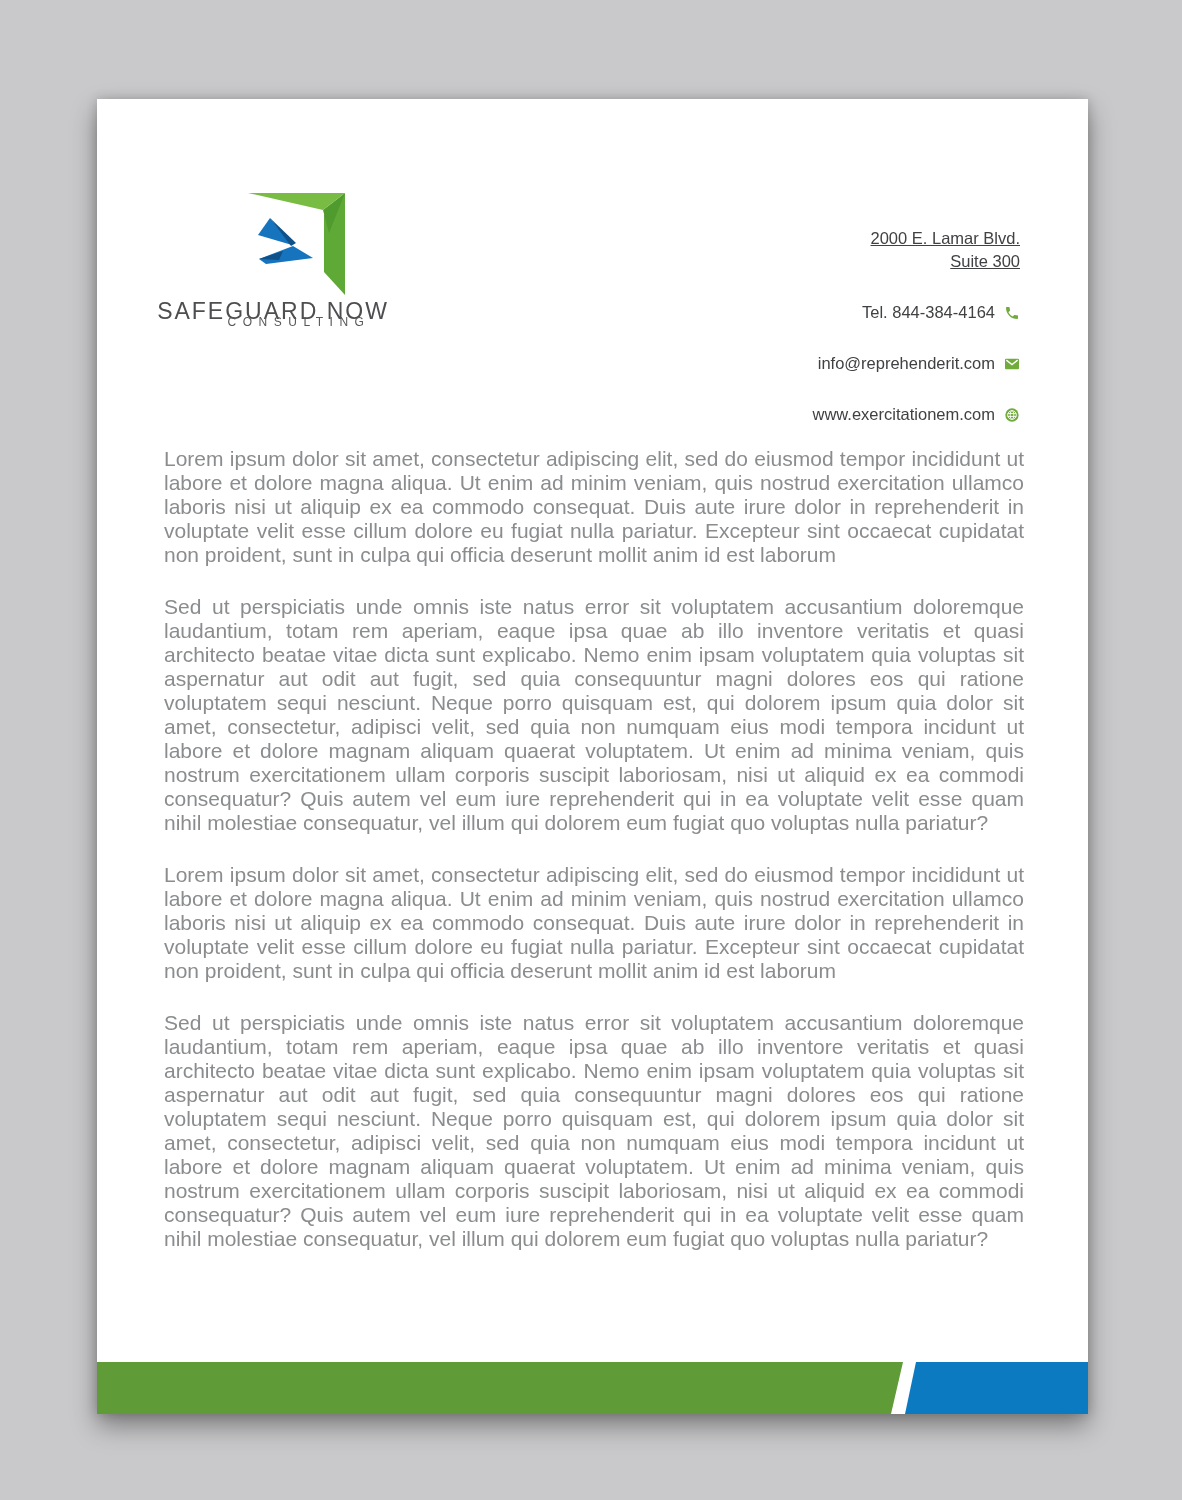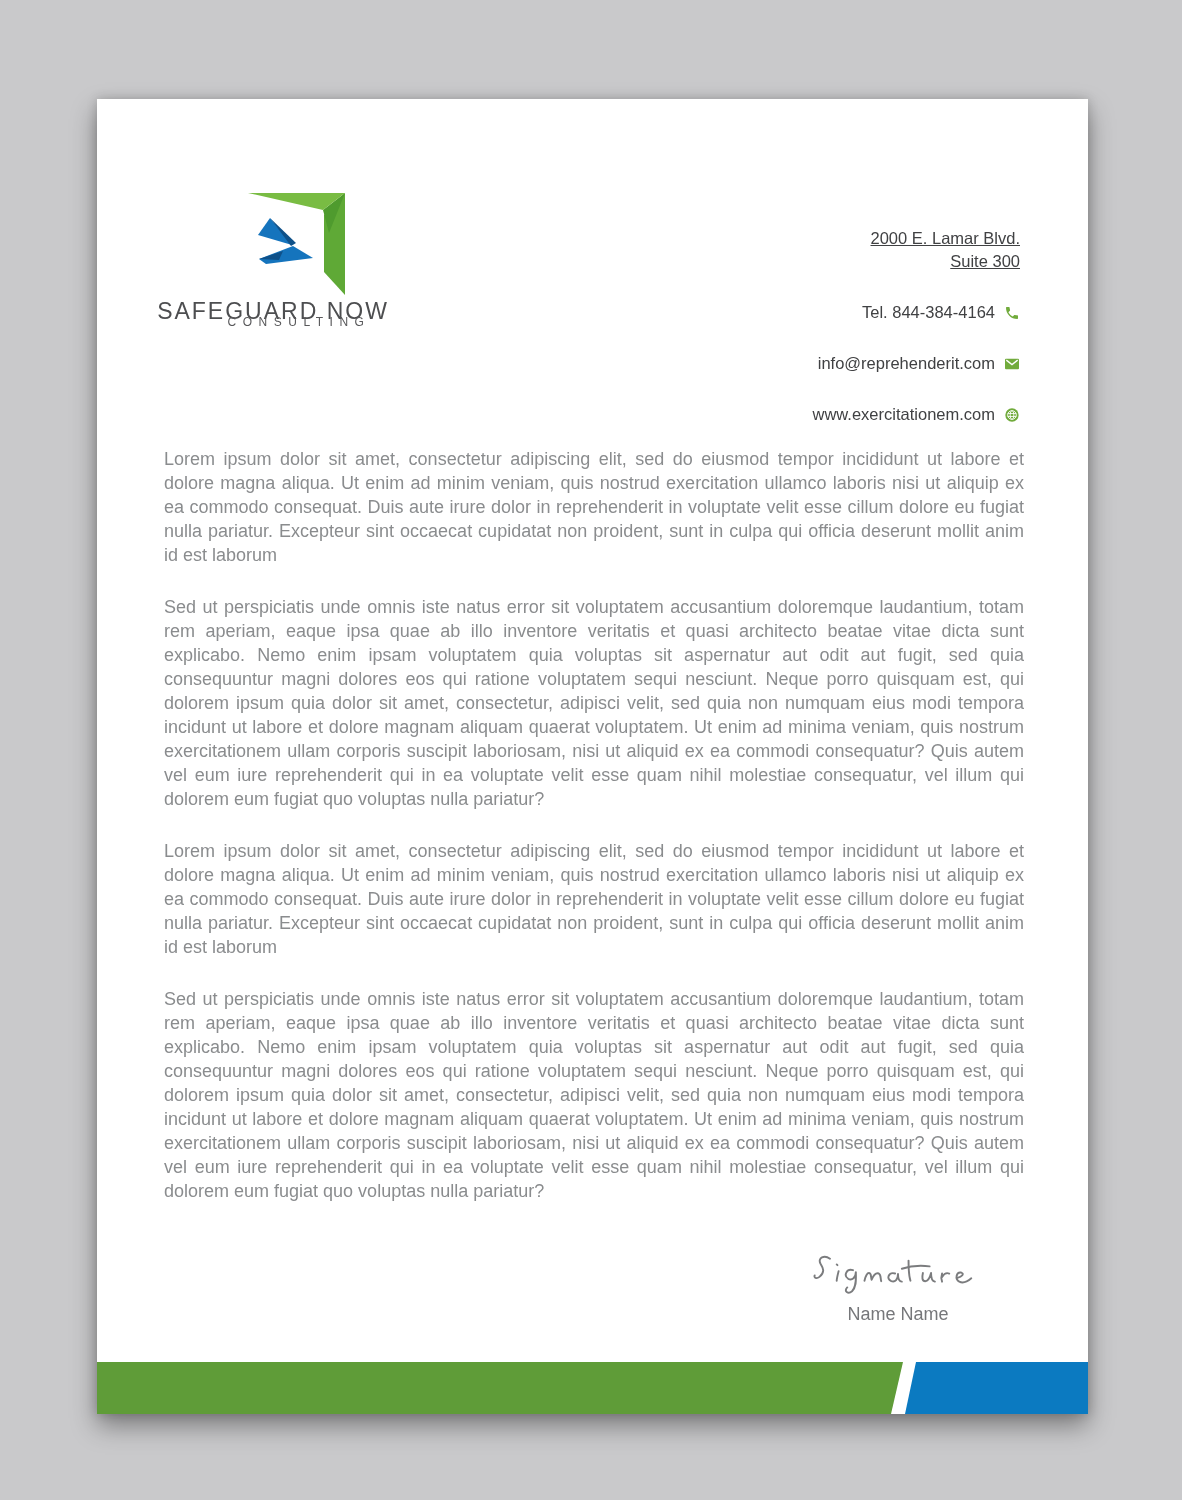--- a/index.html
+++ b/index.html
@@ -36,21 +36,21 @@
     font-size:16.5px; color:var(--contact-text); line-height:23px;
   }
   .contact .addr{white-space:nowrap;text-decoration:underline;}
   .contact-rows{margin-top:17px;}
   .contact-row{display:flex; justify-content:flex-end; align-items:center; gap:9px; line-height:23px; white-space:nowrap;margin-top:28px;}
   .c-icon{width:16px; height:16px; flex:0 0 auto; display:block;}
   .c-icon .g{fill:var(--icon-green);}
   
   .letter-body{position:absolute; left:67px; top:348px; width:860px;}
   .letter-body p{
-    margin:0 0 28px 0; font-size:18px; line-height:24px; text-align:justify;
+    margin:0 0 28px 0; font-size:21px; line-height:24px; text-align:justify;
     color:var(--body-text);
   }
   
   .signature-block{position:absolute; left:706px; top:1150px; width:190px; text-align:center;}
   .signature-svg{display:block; width:182px; height:50px; margin:0 auto;}
   .signature-svg path{fill:none; stroke:var(--script-stroke); stroke-width:2; stroke-linecap:round; stroke-linejoin:round;}
   .signer-name{margin-top:5px; font-size:18px; color:var(--name-text); white-space:nowrap;}
   
   .footer-stripe{position:absolute; left:0; bottom:0; width:991px; height:52px; display:block;}
   .f-green{fill:var(--footer-green);} .f-blue{fill:var(--footer-blue);}
@@ -106,36 +106,20 @@
       </div>
     </div>
 
     <main class="letter-body">
       <p>Lorem ipsum dolor sit amet, consectetur adipiscing elit, sed do eiusmod tempor incididunt ut labore et dolore magna aliqua. Ut enim ad minim veniam, quis nostrud exercitation ullamco laboris nisi ut aliquip ex ea commodo consequat. Duis aute irure dolor in reprehenderit in voluptate velit esse cillum dolore eu fugiat nulla pariatur. Excepteur sint occaecat cupidatat non proident, sunt in culpa qui officia deserunt mollit anim id est laborum</p>
       <p>Sed ut perspiciatis unde omnis iste natus error sit voluptatem accusantium doloremque laudantium, totam rem aperiam, eaque ipsa quae ab illo inventore veritatis et quasi architecto beatae vitae dicta sunt explicabo. Nemo enim ipsam voluptatem quia voluptas sit aspernatur aut odit aut fugit, sed quia consequuntur magni dolores eos qui ratione voluptatem sequi nesciunt. Neque porro quisquam est, qui dolorem ipsum quia dolor sit amet, consectetur, adipisci velit, sed quia non numquam eius modi tempora incidunt ut labore et dolore magnam aliquam quaerat voluptatem. Ut enim ad minima veniam, quis nostrum exercitationem ullam corporis suscipit laboriosam, nisi ut aliquid ex ea commodi consequatur? Quis autem vel eum iure reprehenderit qui in ea voluptate velit esse quam nihil molestiae consequatur, vel illum qui dolorem eum fugiat quo voluptas nulla pariatur?</p>
       <p>Lorem ipsum dolor sit amet, consectetur adipiscing elit, sed do eiusmod tempor incididunt ut labore et dolore magna aliqua. Ut enim ad minim veniam, quis nostrud exercitation ullamco laboris nisi ut aliquip ex ea commodo consequat. Duis aute irure dolor in reprehenderit in voluptate velit esse cillum dolore eu fugiat nulla pariatur. Excepteur sint occaecat cupidatat non proident, sunt in culpa qui officia deserunt mollit anim id est laborum</p>
       <p>Sed ut perspiciatis unde omnis iste natus error sit voluptatem accusantium doloremque laudantium, totam rem aperiam, eaque ipsa quae ab illo inventore veritatis et quasi architecto beatae vitae dicta sunt explicabo. Nemo enim ipsam voluptatem quia voluptas sit aspernatur aut odit aut fugit, sed quia consequuntur magni dolores eos qui ratione voluptatem sequi nesciunt. Neque porro quisquam est, qui dolorem ipsum quia dolor sit amet, consectetur, adipisci velit, sed quia non numquam eius modi tempora incidunt ut labore et dolore magnam aliquam quaerat voluptatem. Ut enim ad minima veniam, quis nostrum exercitationem ullam corporis suscipit laboriosam, nisi ut aliquid ex ea commodi consequatur? Quis autem vel eum iure reprehenderit qui in ea voluptate velit esse quam nihil molestiae consequatur, vel illum qui dolorem eum fugiat quo voluptas nulla pariatur?</p>
     </main>
 
-    <div class="signature-block">
-      <svg class="signature-svg" viewBox="0 0 190 52" aria-label="Signature">
-        <path d="M24,10 C18,6 11,9 14,15 C17,20 19,24 13,29 C10,31.5 7,30 8,27.5"></path>
-        <path d="M31,16 l0.8,0.8"></path>
-        <path d="M33,23 C32,27 31,31 31,33"></path>
-        <path d="M48,22 C41,20 38,28 43,31 C47,33 51,30 51,24 C51,31 52,39 47,44 C43,47.5 38,44 42,40"></path>
-        <path d="M60,33 C61,28 63,24.5 65,25 C67.5,25.5 66.5,30 67.5,32 C69.5,27 72,24.5 75,25.5 C77.5,26.5 76.5,31 77.5,33.5"></path>
-        <path d="M92,25.5 C85.5,23.5 82,31 88,33.5 C92,35 95,31.5 95,26 C95,30.5 96,34 99,34"></path>
-        <path d="M106,12 C106,19 106,27 108,33"></path>
-        <path d="M99,20.5 C108,17.5 119,17 128,18"></path>
-        <path d="M121,25 C120,29.5 120,33.5 123.5,33.5 C127,33.5 128.5,29 129.5,25 C129.5,29.5 130,33.5 133.5,34"></path>
-        <path d="M141,25.5 C140,28.5 140,31.5 141,34 M141,29 C143,25.8 146,24.5 148.5,25.5"></path>
-        <path d="M157,30 C162,29 164.5,25.5 161,24.5 C156,23.5 154,31 159,34 C163,36 168,33.5 171.5,30.5"></path>
-      </svg>
-      <div class="signer-name">Name Name</div>
-    </div>
 
     <svg class="footer-stripe" viewBox="0 0 991 52" preserveAspectRatio="none" aria-hidden="true">
       <polygon class="f-green" points="0,0 806,0 794,52 0,52"></polygon>
       <polygon class="f-blue" points="819,0 991,0 991,52 808,52"></polygon>
     </svg>
 
   </div>
 </div>
 
 </body></html>

